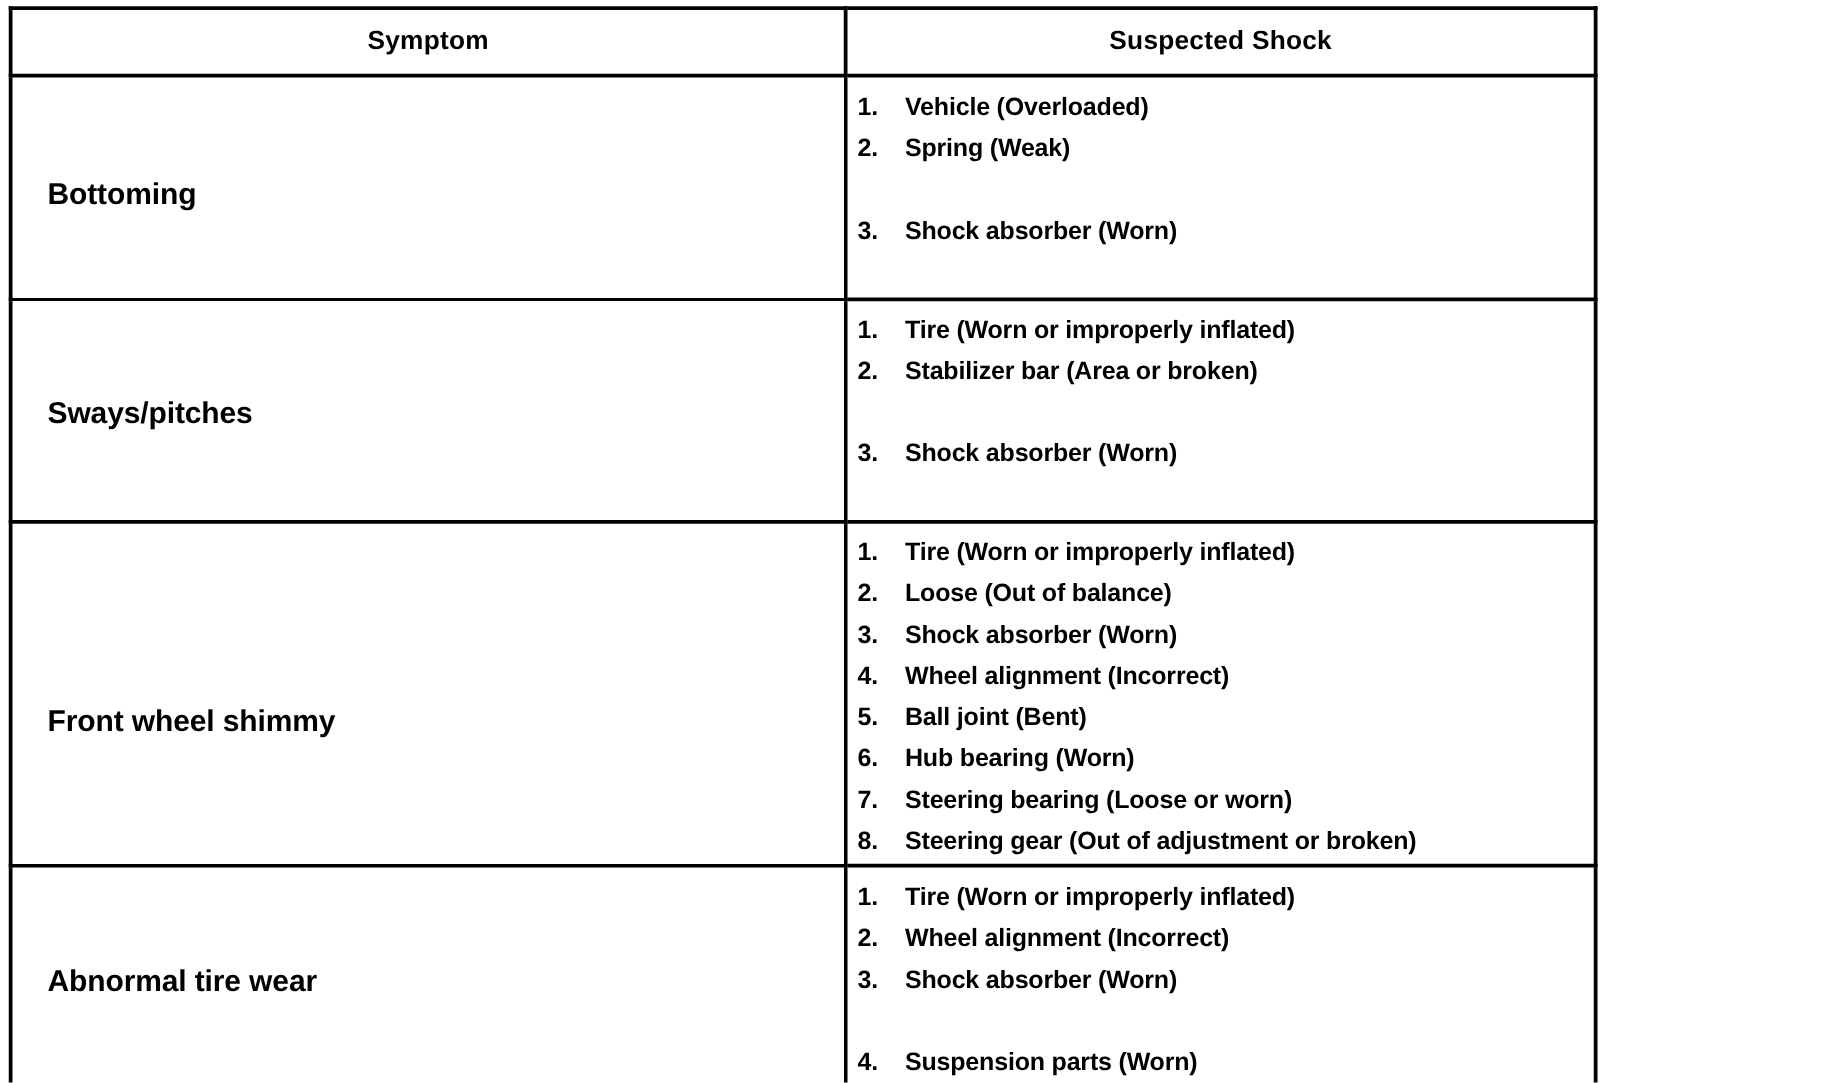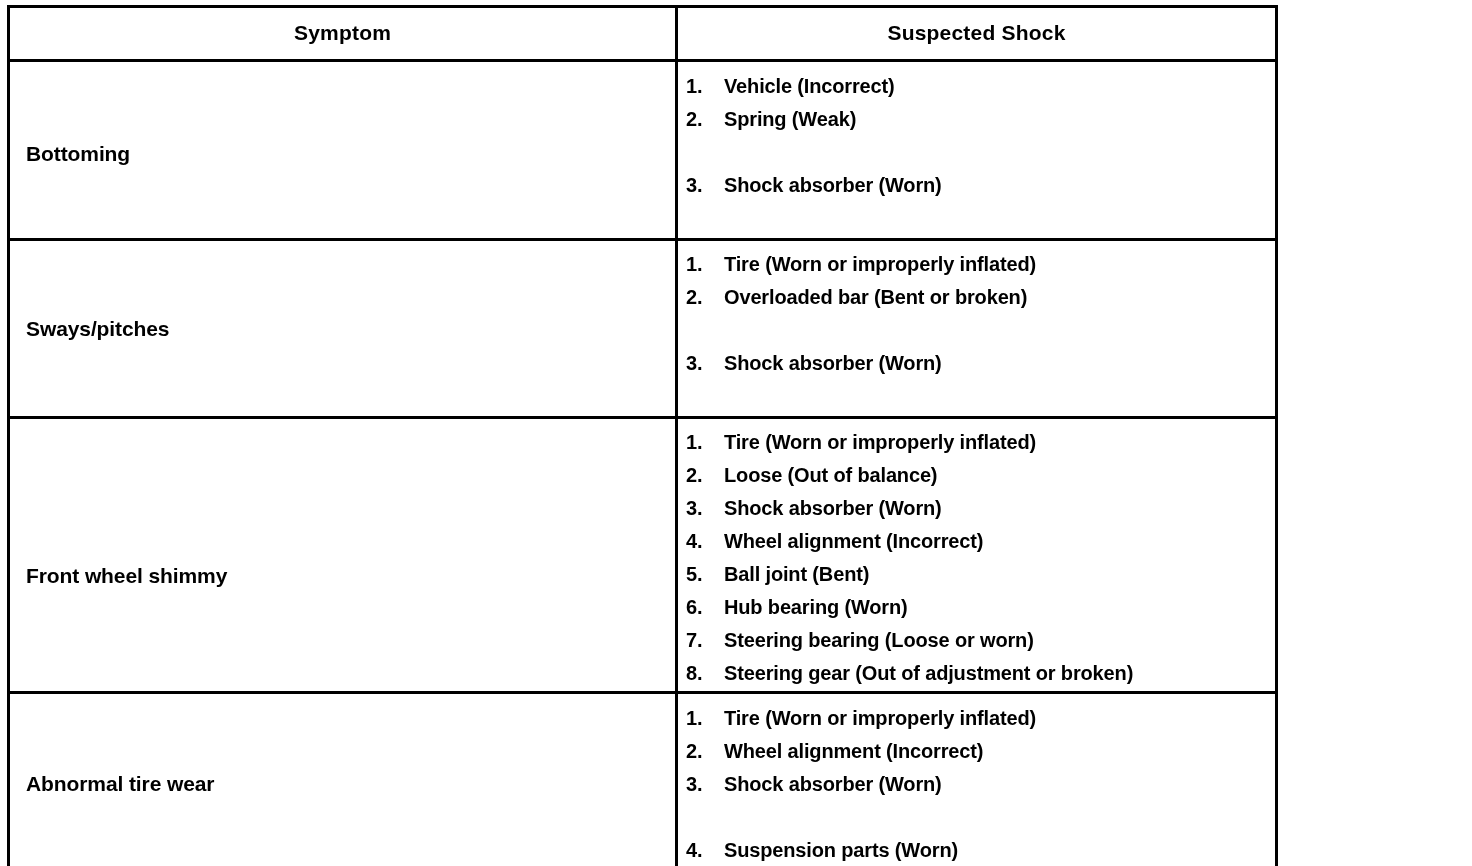--- a/index.html
+++ b/index.html
@@ -61,22 +61,22 @@
     display: inline-block;
   }
 
   
   .symptom-cell {
     position: relative;
     padding: 0 0 0 14px;
   }
   .symptom-label {
     position: absolute;
-    left: 16px;
-    font-size: 21px;
+    left: 28px;
+    font-size: 24px;
     font-weight: bold;
     letter-spacing: -0.1px;
     white-space: nowrap;
   }
 
   .area-cell {
     padding: 8px 0 8px 0;
   }
 
   ol.area-list {
@@ -145,34 +145,34 @@
     </thead>
 
     <tbody id="table-body">
 
     <tr class="row-1">
           <td class="symptom-cell">
             <div class="symptom-label">Bottoming</div>
           </td>
           <td class="area-cell">
             <ol class="area-list">
-              <li><span class="item-num">1.</span><span class="item-text">Vehicle (Incorrect)</span></li>
+              <li><span class="item-num">1.</span><span class="item-text">Vehicle (Overloaded)</span></li>
               <li><span class="item-num">2.</span><span class="item-text">Spring (Weak)</span></li>
               <li class="has-gap-before"><span class="item-num">3.</span><span class="item-text">Shock absorber (Worn)</span></li>
             </ol>
           </td>
         </tr>
         <tr class="row-2">
           <td class="symptom-cell">
             <div class="symptom-label">Sways/pitches</div>
           </td>
           <td class="area-cell">
             <ol class="area-list">
               <li><span class="item-num">1.</span><span class="item-text">Tire (Worn or improperly inflated)</span></li>
-              <li><span class="item-num">2.</span><span class="item-text">Overloaded bar (Bent or broken)</span></li>
+              <li><span class="item-num">2.</span><span class="item-text">Stabilizer bar (Area or broken)</span></li>
               <li class="has-gap-before"><span class="item-num">3.</span><span class="item-text">Shock absorber (Worn)</span></li>
             </ol>
           </td>
         </tr>
         <tr class="row-3">
           <td class="symptom-cell">
             <div class="symptom-label">Front wheel shimmy</div>
           </td>
           <td class="area-cell">
             <ol class="area-list">

